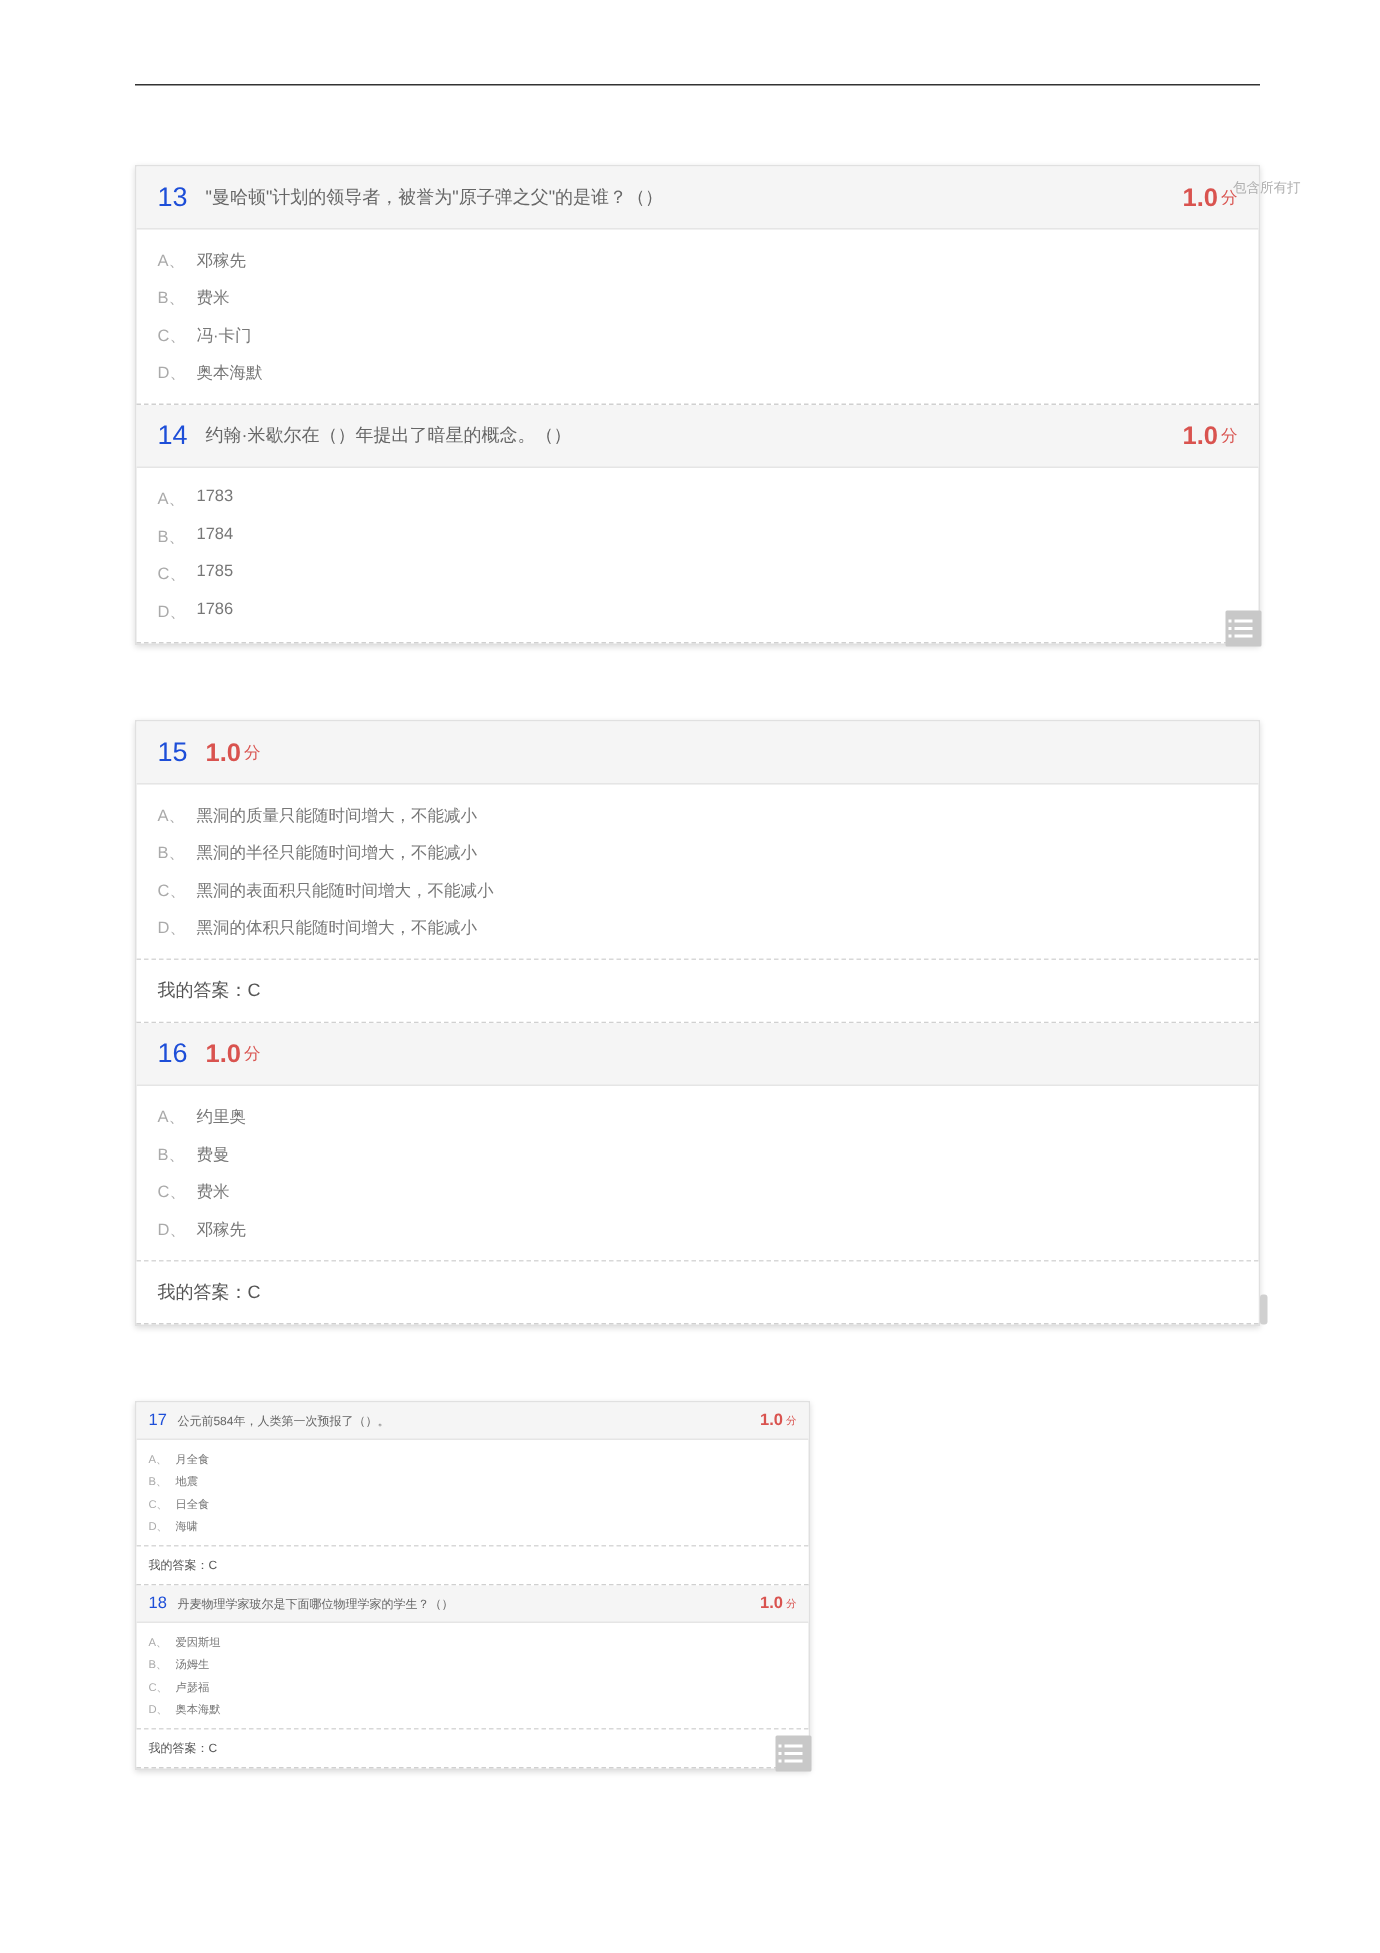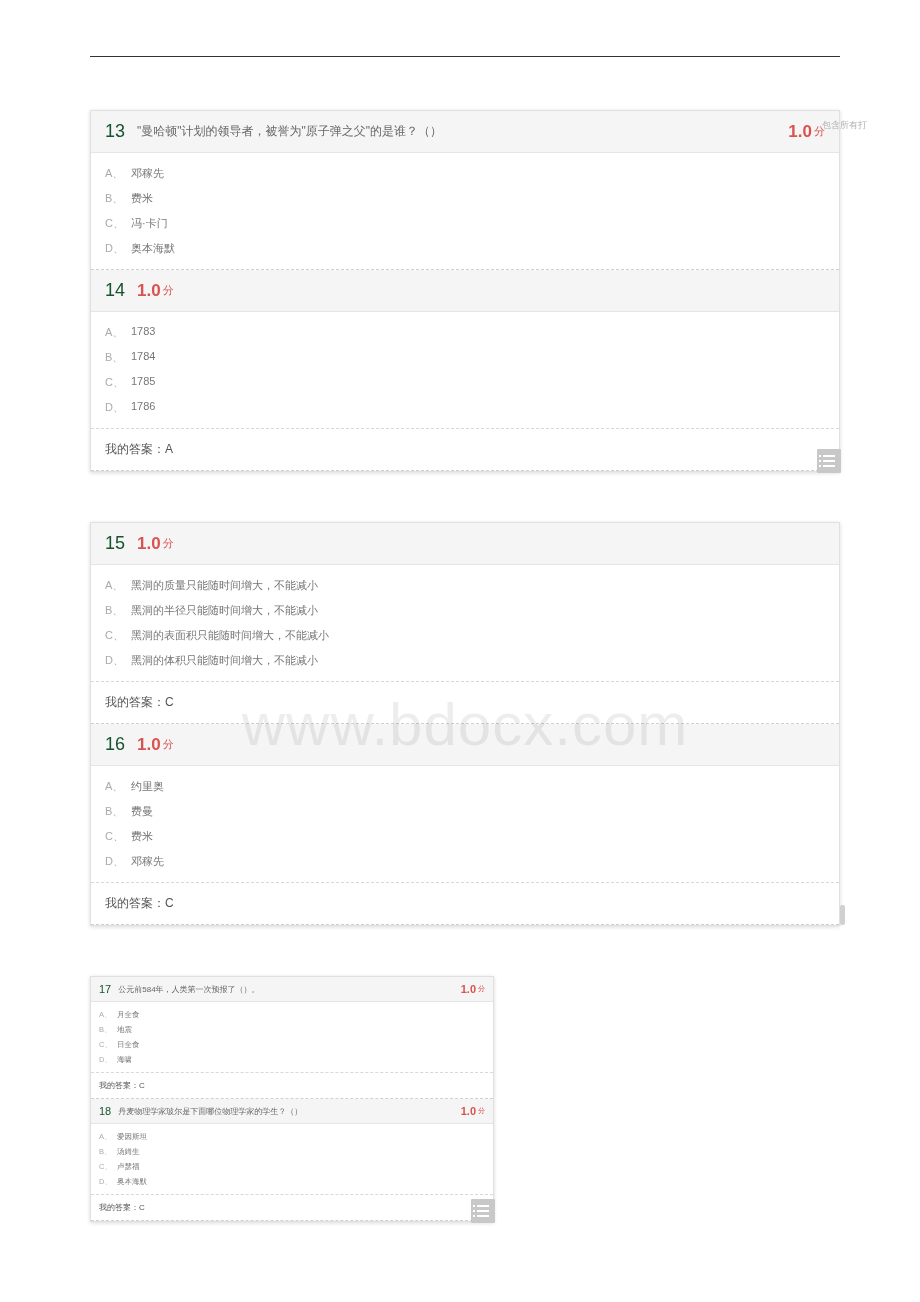--- a/index.html
+++ b/index.html
@@ -22,39 +22,39 @@
       padding: 0 80px 0 90px;
     }
     .quiz-block {
       margin: 50px auto 30px auto;
       box-shadow: 0 1px 4px rgba(0,0,0,0.15);
       background: #fff;
       border: 1px solid #e0e0e0;
       position: relative;
     }
     .quiz-block.small {
-      width: 404px;
+      width: 450px;
       margin-left: 0;
       margin-right: auto;
       font-size: 8.5px;
     }
     .question {
       border-bottom: 1px dashed #d0d0d0;
     }
     .question:last-of-type { border-bottom: none; }
     .q-header {
       display: flex;
       align-items: center;
       padding: 10px 14px;
       background: #f5f5f5;
       border-bottom: 1px solid #e5e5e5;
       position: relative;
     }
     .q-number {
-      color: #14532d;
+      color: #1d4ed8;
       font-size: 18px;
       font-weight: 400;
       margin-right: 12px;
       font-family: Arial, sans-serif;
     }
     .q-text {
       color: #666;
       font-size: 12px;
       flex: 1;
     }
@@ -195,20 +195,21 @@
           </div>
           <div class="option">
             <span class="opt-label">D、</span>
             <span class="opt-text">奥本海默</span>
           </div>
         </div>
       </div>
       <div class="question">
         <div class="q-header">
           <span class="q-number">14</span>
+          <span class="q-text">约翰·米歇尔在（）年提出了暗星的概念。（）</span>
           <span class="q-score">
             <span>1.0</span>
             <span class="unit">分</span>
           </span>
         </div>
         <div class="q-options">
           <div class="option">
             <span class="opt-label">A、</span>
             <span class="opt-text">1783</span>
           </div>
@@ -218,30 +219,28 @@
           </div>
           <div class="option">
             <span class="opt-label">C、</span>
             <span class="opt-text">1785</span>
           </div>
           <div class="option">
             <span class="opt-label">D、</span>
             <span class="opt-text">1786</span>
           </div>
         </div>
-        <div class="q-answer"><span>我的答案：</span><span>A</span></div>
       </div>
       <div class="list-icon">
         <span></span>
         <span></span>
         <span></span>
       </div>
     </div>
     <div class="quiz-block">
-      <div class="watermark">www.bdocx.com</div>
       <div class="question">
         <div class="q-header">
           <span class="q-number">15</span>
           <span class="q-score">
             <span>1.0</span>
             <span class="unit">分</span>
           </span>
         </div>
         <div class="q-options">
           <div class="option">

